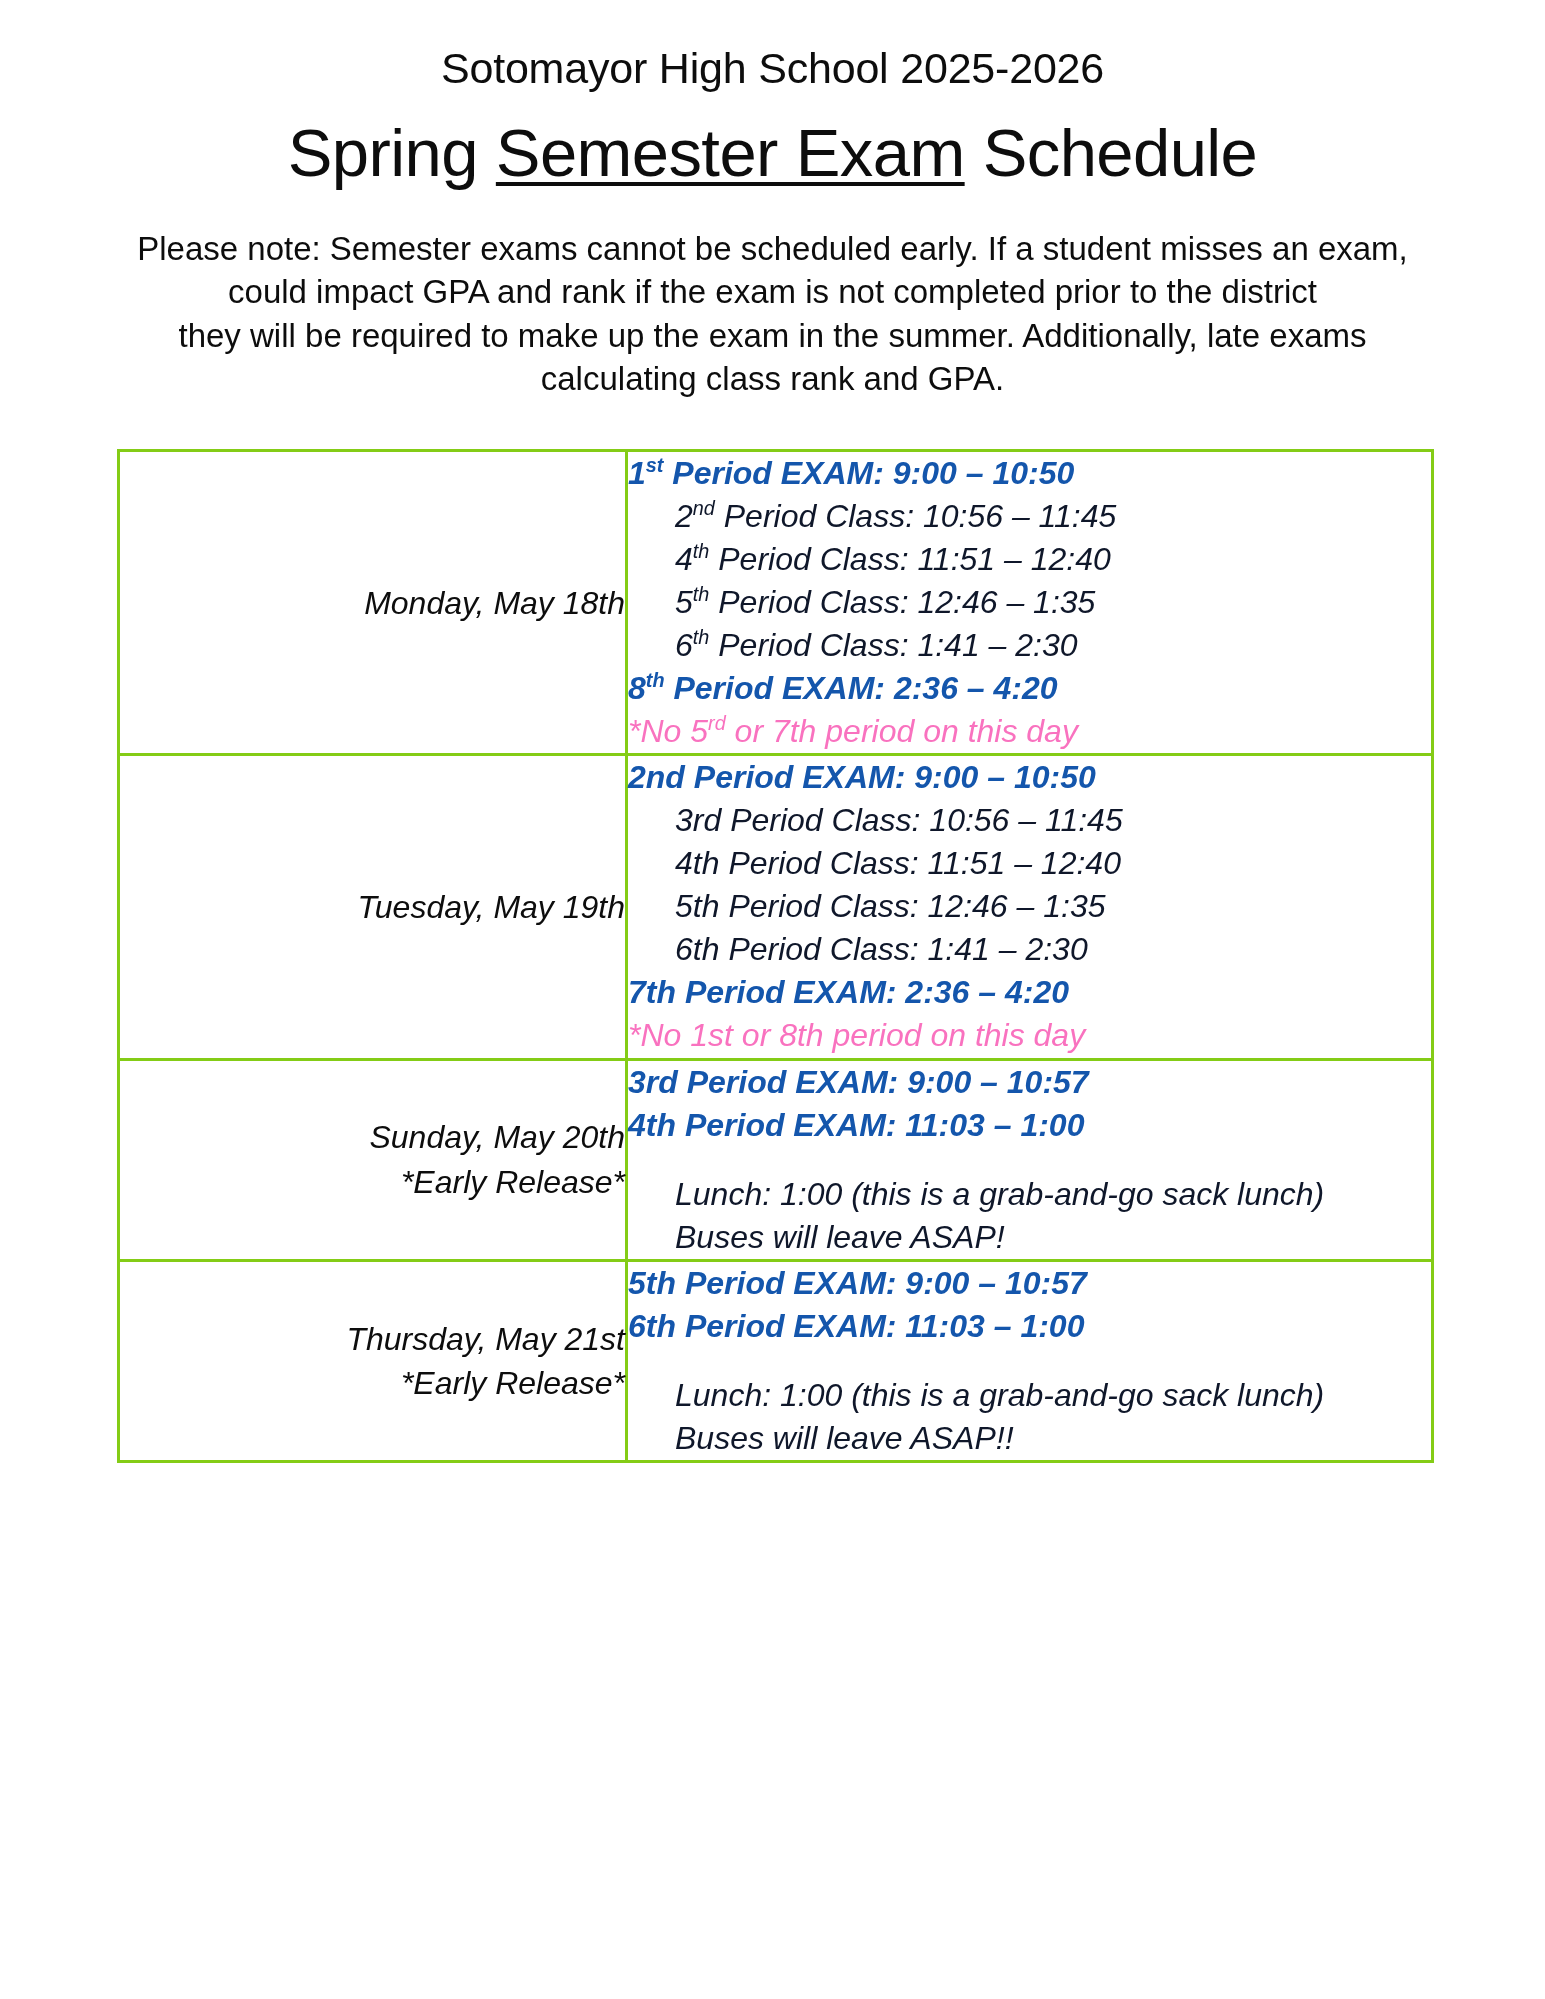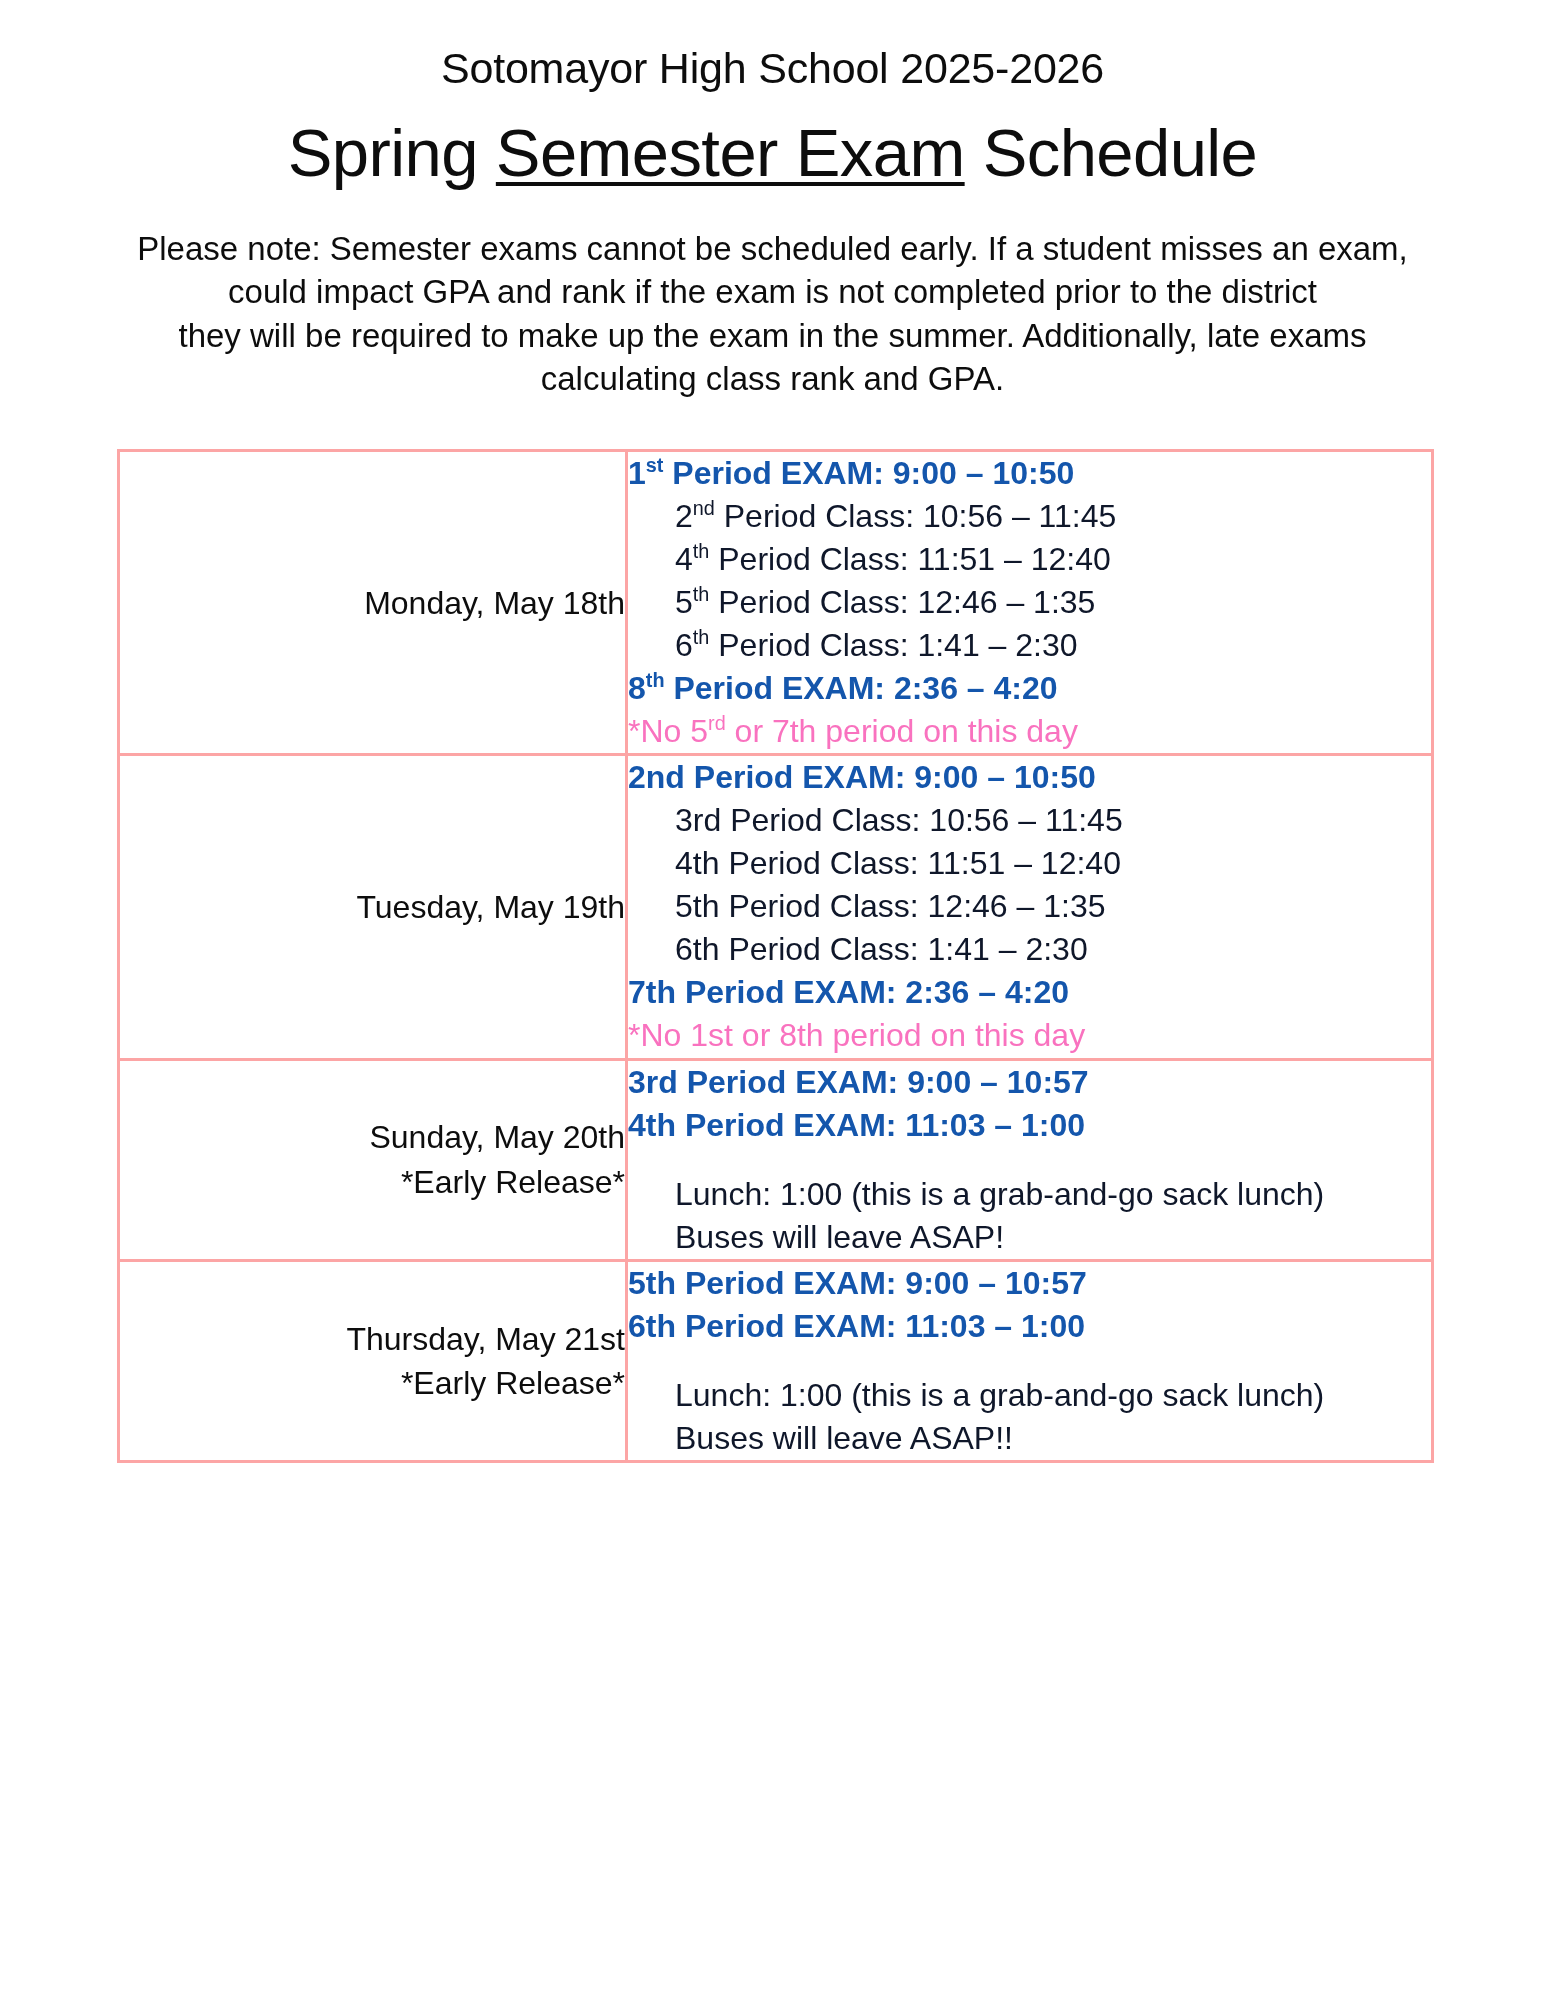--- a/index.html
+++ b/index.html
@@ -66,23 +66,24 @@
     margin: 0 auto;
     padding-top: 34px;
     width: 1311px;
   }
   table.schedule {
     border-collapse: collapse;
     width: 1311px;
     table-layout: fixed;
   }
   table.schedule td {
-    border: 3px solid #fca5a5;
+    border: 3px solid #84cc16;
     vertical-align: middle;
     padding: 0;
+    font-style: italic;
   }
   td.day-cell {
     width: 505px;
     text-align: right;
     font-size: 32px;
     line-height: 1.38;
     color: #0d0d0d;
     padding: 10px 16px;
   }
   td.detail-cell {

